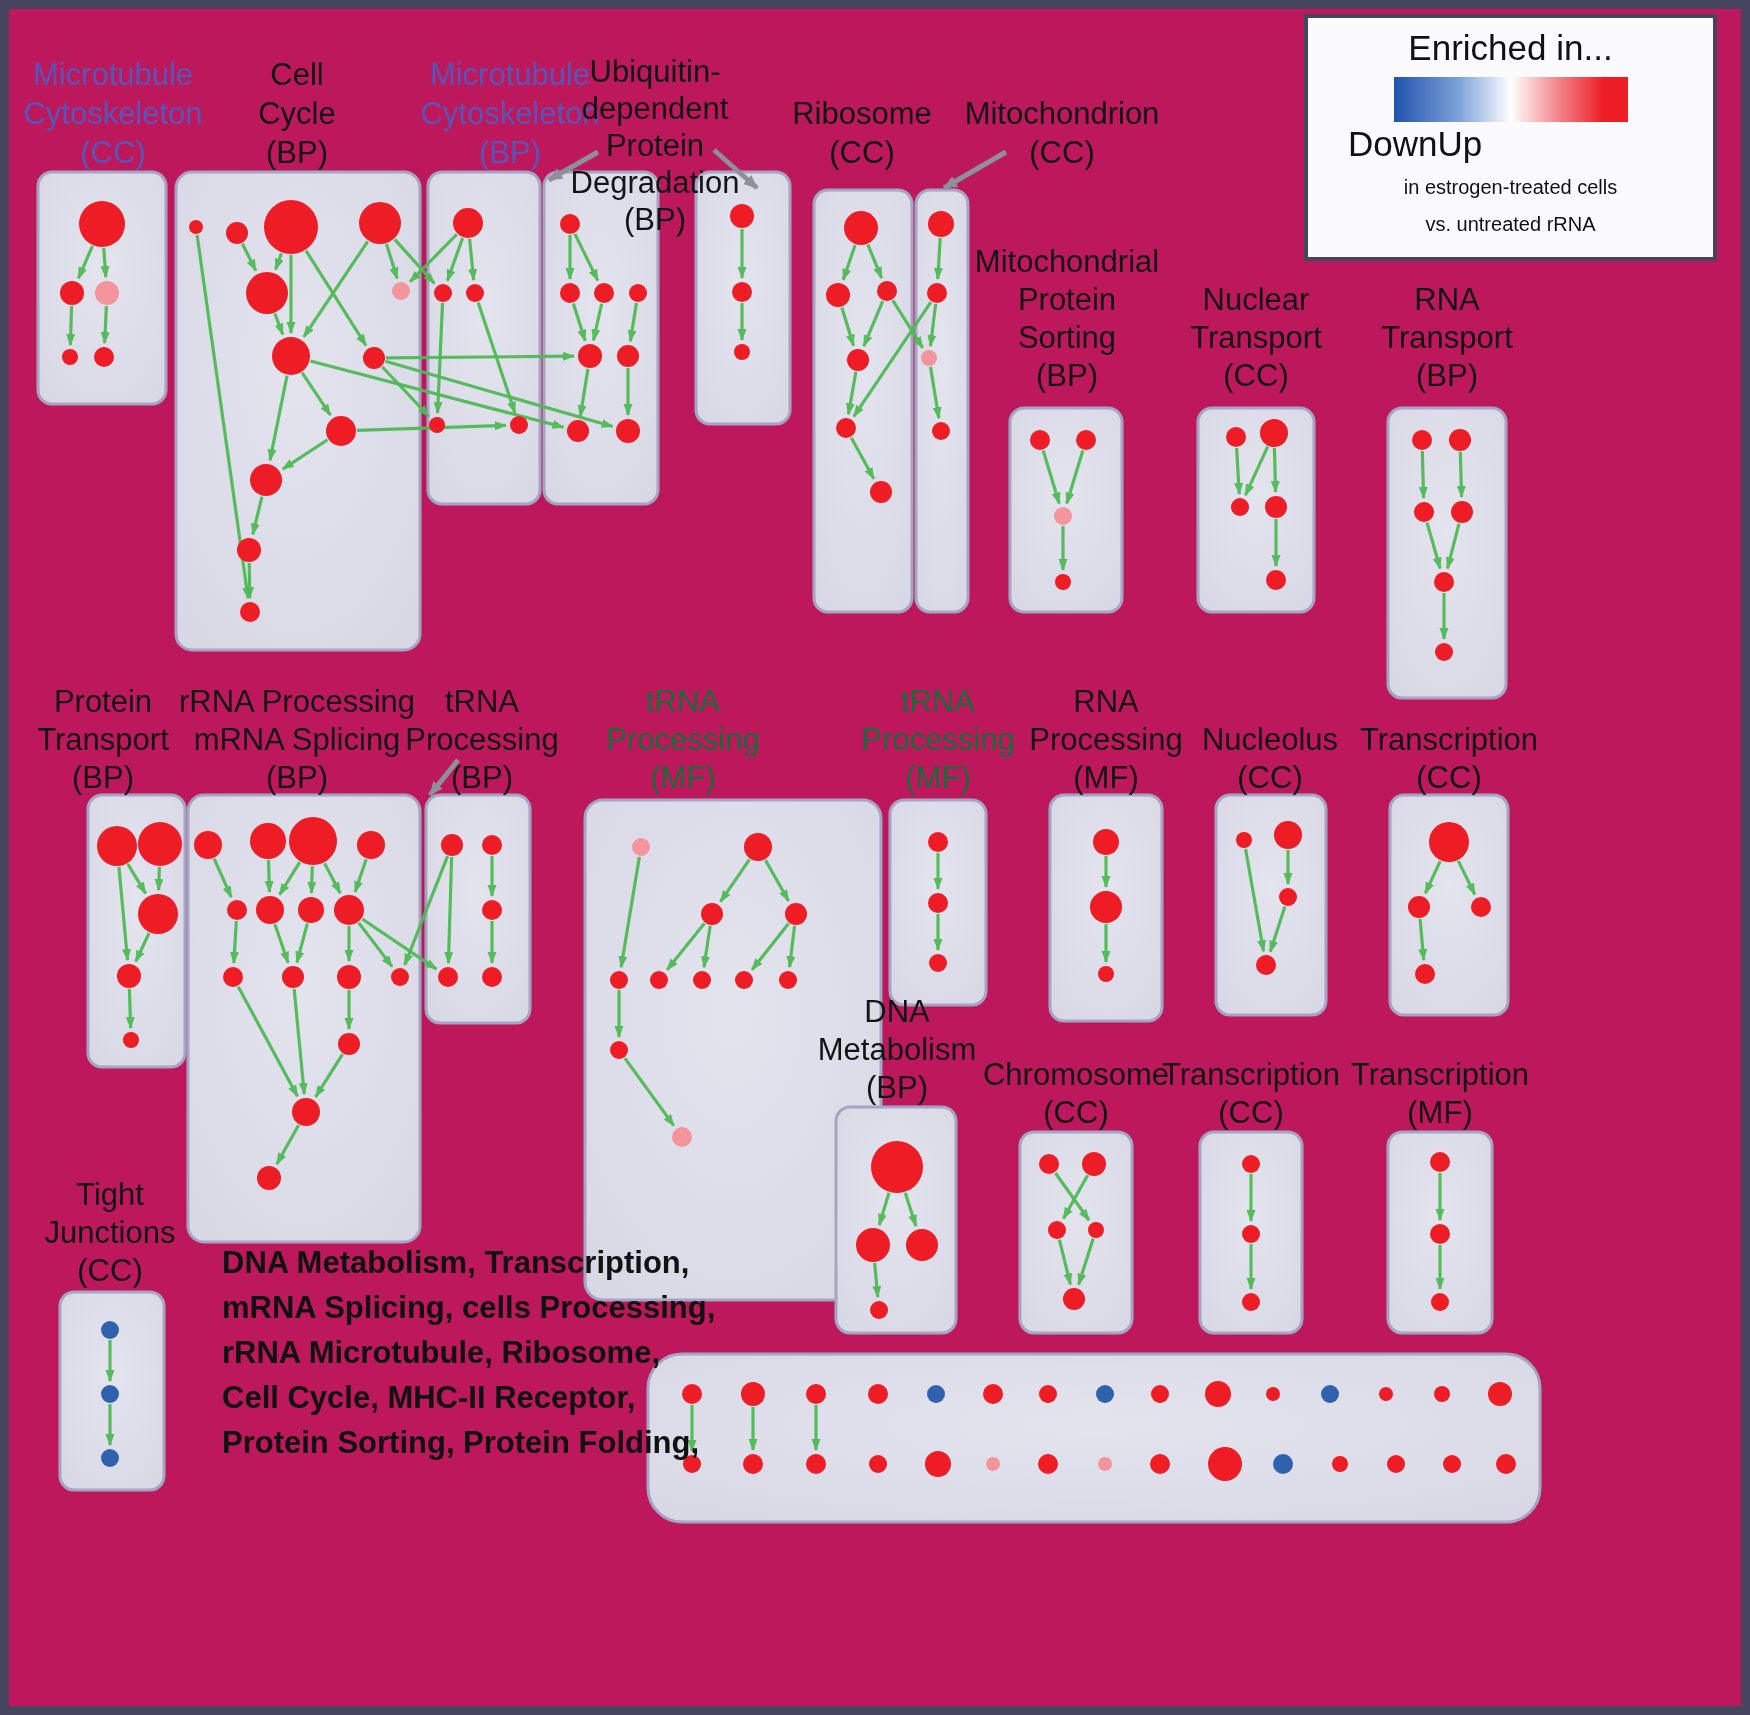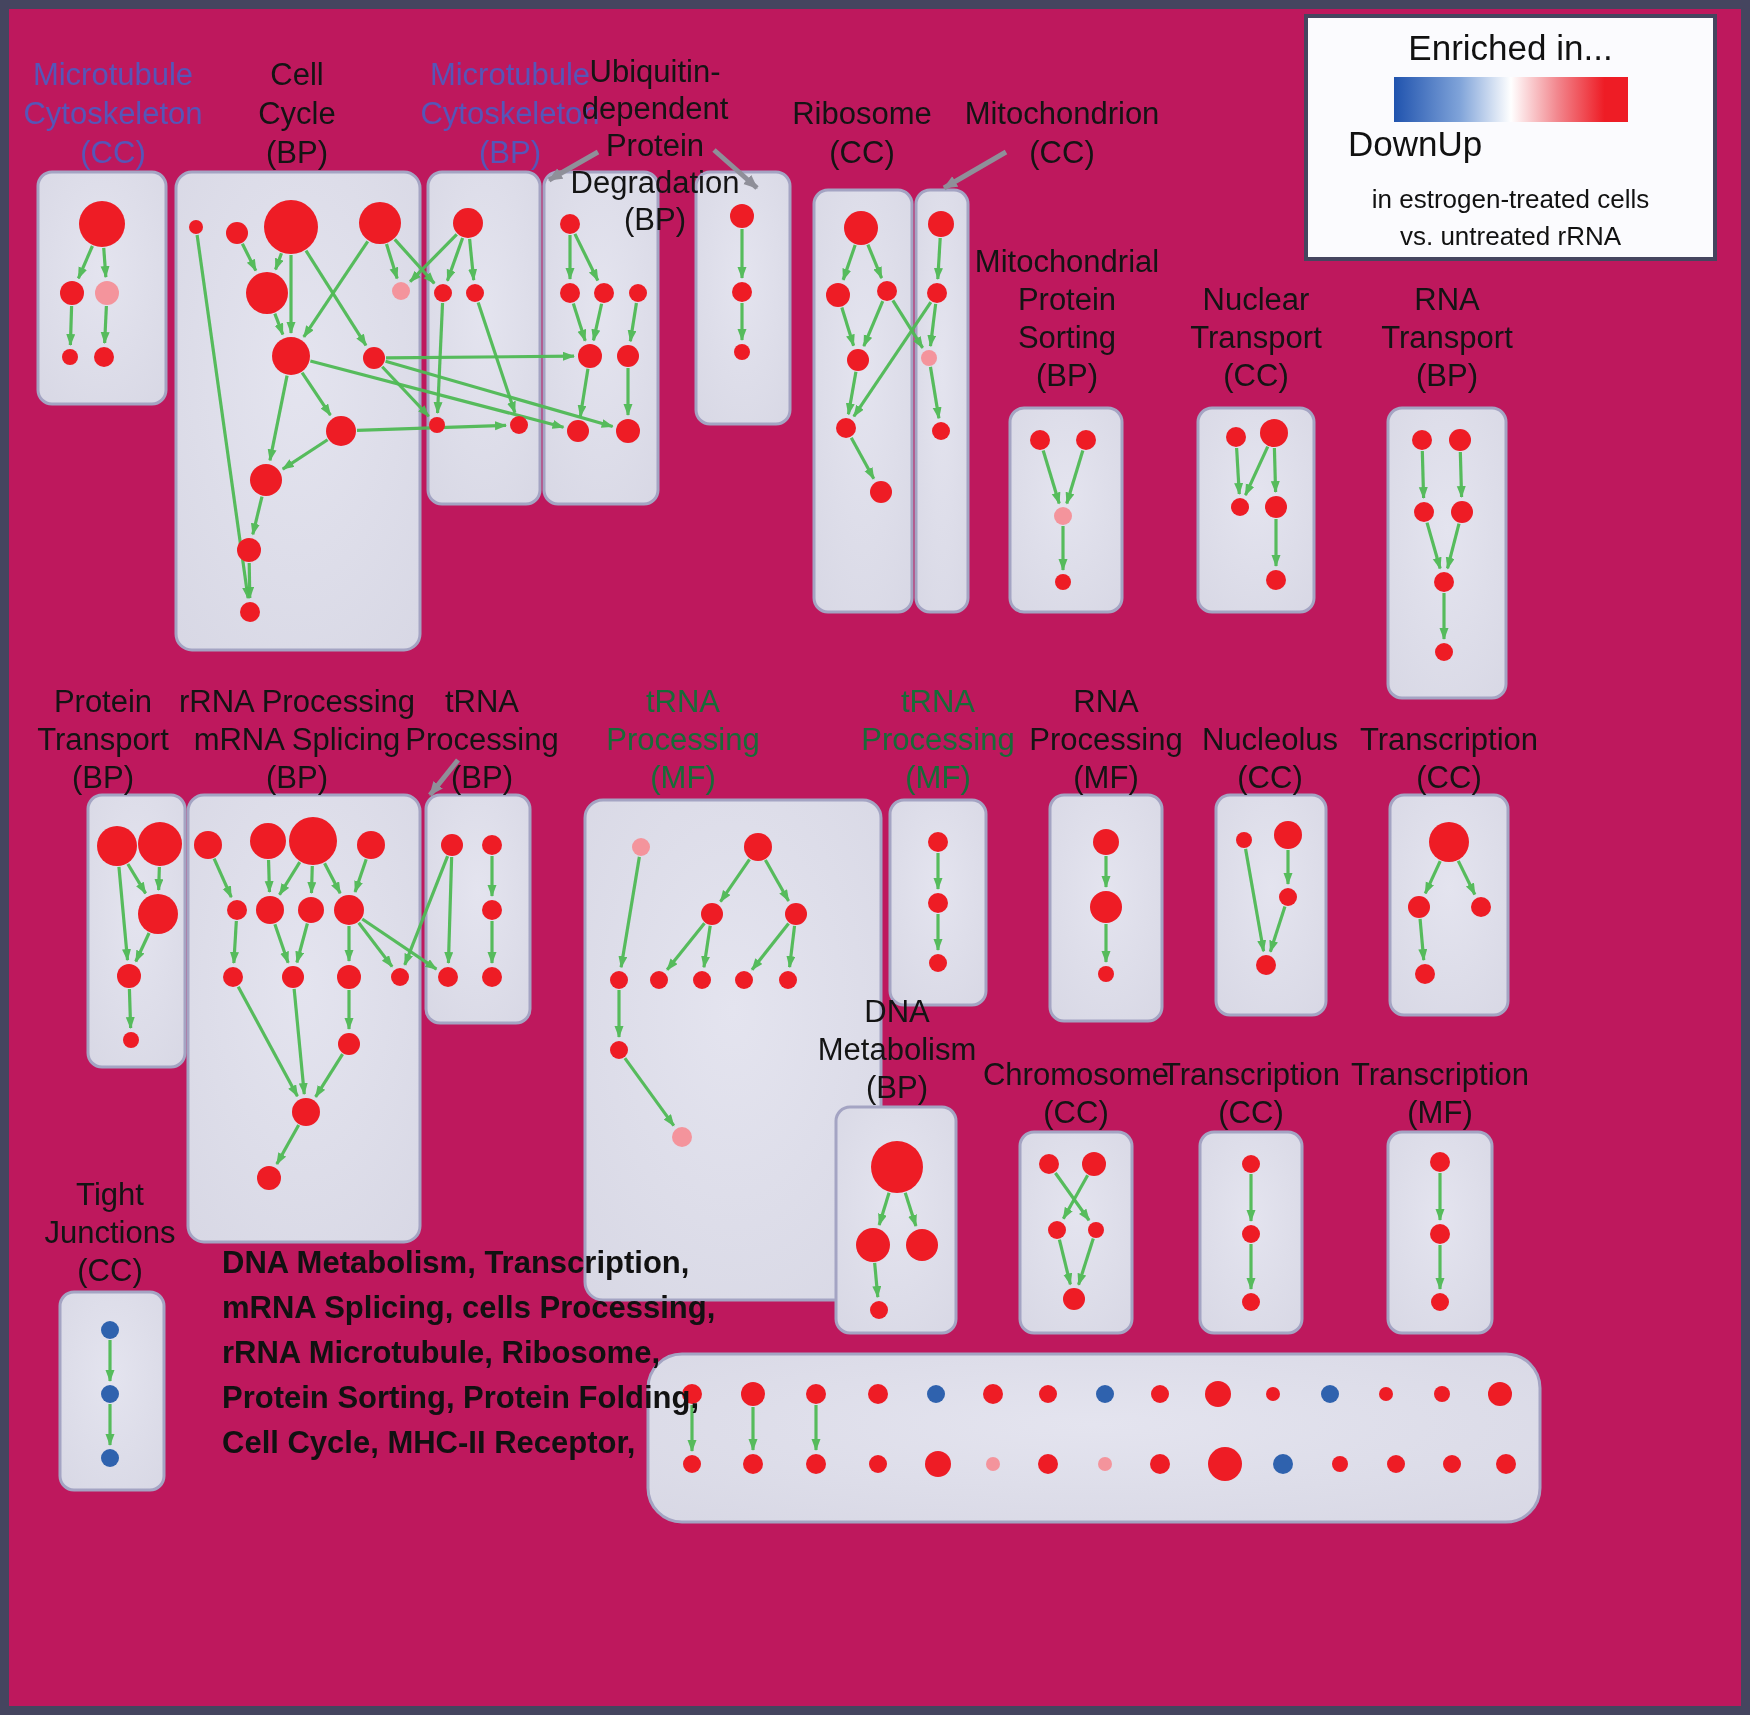--- a/index.html
+++ b/index.html
@@ -14,21 +14,21 @@
   .group-label{font-size:31px;font-family:"Liberation Sans",sans-serif;}
   text{font-family:"Liberation Sans",sans-serif;}
   .legend{
     position:absolute;left:1304px;top:14px;width:413px;height:247px;
     background:#fbfbfe;border:4px solid #45455f;box-sizing:border-box;
     text-align:center;z-index:4;
   }
   .legend-title{font-size:35px;margin-top:10px;}
   .legend-bar{width:234px;height:45px;margin:9px auto 0;}
   .legend-downup{display:flex;justify-content:flex-start;padding:0 40px;font-size:35px;margin-top:2px;}
-  .legend-sub{font-size:26px;line-height:37px;margin-top:17px;}
+  .legend-sub{font-size:20px;line-height:37px;margin-top:5px;}
   .footer-note{position:absolute;left:222px;top:1240px;font-size:31px;line-height:45px;z-index:3;font-weight:bold;}
 </style>
 </head>
 <body>
 
 <div id="canvas">
 
   <svg id="diagram" width="1750" height="1715">
       <defs>
         <marker id="ah-green" markerUnits="userSpaceOnUse" markerWidth="13" markerHeight="10" refX="11" refY="4.5" orient="auto">
@@ -391,18 +391,18 @@
     <div class="legend-sub">
       <div>in estrogen-treated cells</div>
       <div>vs. untreated rRNA</div>
     </div>
   </div>
 
   <div class="footer-note">
     <div>DNA Metabolism, Transcription,</div>
     <div>mRNA Splicing, cells Processing,</div>
     <div>rRNA Microtubule, Ribosome,</div>
+    <div>Cell Cycle, MHC-II Receptor,</div>
     <div>Protein Sorting, Protein Folding,</div>
-    <div>Cell Cycle, MHC-II Receptor,</div>
   </div>
 
   <div class="frame"></div>
 </div>
 
 </body></html>

